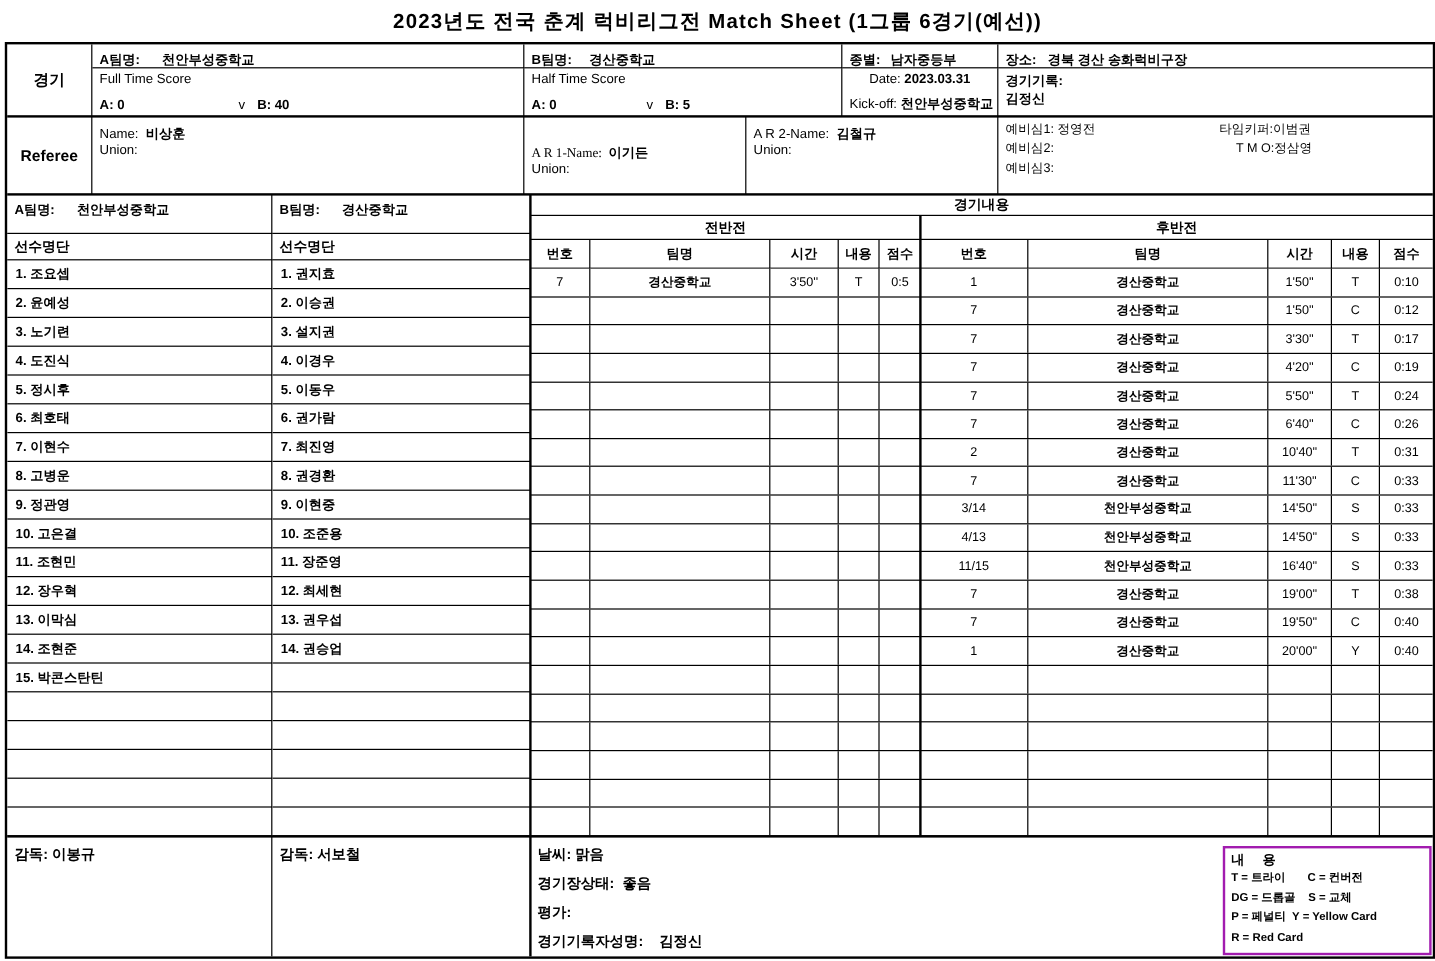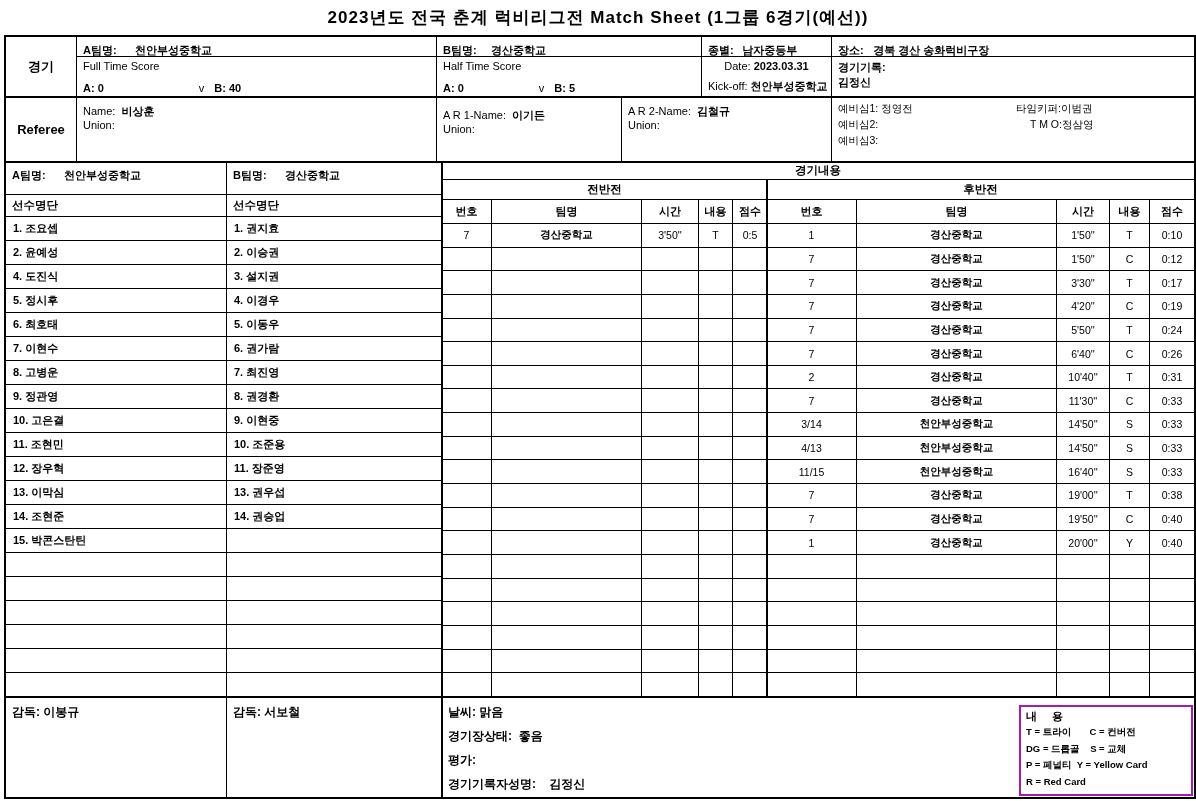--- a/index.html
+++ b/index.html
@@ -95,21 +95,21 @@
     <div class="k">경기기록:</div>
     <div class="k">김정신</div>
   </div>
 
   <div class="cell br center side-label" style="left:0;top:60px;width:71px;height:65px;">Referee</div>
   <div class="cell br pad" style="left:71px;top:60px;width:360px;height:65px;">
     <div class="lbl" style="margin-top:4px;"><span>Name:</span>&nbsp;&nbsp;<span class="b">비상훈</span></div>
     <div class="lbl">Union:</div>
   </div>
   <div class="cell br pad" style="left:431px;top:60px;width:185px;height:65px;">
-    <div class="lbl" style="margin-top:8px;"><span>A R 1-Name:</span>&nbsp;&nbsp;<span class="b">이기든</span></div>
+    <div class="lbl" style="margin-top:20px;font-family:Liberation Serif, serif;"><span>A R 1-Name:</span>&nbsp;&nbsp;<span class="b">이기든</span></div>
     <div class="lbl">Union:</div>
   </div>
   <div class="cell br pad" style="left:616px;top:60px;width:210px;height:65px;">
     <div class="lbl" style="margin-top:4px;"><span>A R 2-Name:</span>&nbsp;&nbsp;<span class="b">김철규</span></div>
     <div class="lbl">Union:</div>
   </div>
   <div class="cell pad" style="left:826px;top:60px;width:362px;height:65px;">
     <div class="sub-cols">
       <span class="sub-left"><span>예비심1:</span> <span>정영전</span></span>
       <span class="sub-right"><span>타임키퍼:</span><span>이범권</span></span>
@@ -136,20 +136,23 @@
 
   <div class="cell" style="left:0;top:180px;width:221px;height:480px;">
 
   <div class="roster-row">
         <span>1. 조요셉</span>
       </div>
       <div class="roster-row">
         <span>2. 윤예성</span>
       </div>
       <div class="roster-row">
+        <span>3. 노기련</span>
+      </div>
+      <div class="roster-row">
         <span>4. 도진식</span>
       </div>
       <div class="roster-row">
         <span>5. 정시후</span>
       </div>
       <div class="roster-row">
         <span>6. 최호태</span>
       </div>
       <div class="roster-row">
         <span>7. 이현수</span>
@@ -221,20 +224,23 @@
         <span>8. 권경환</span>
       </div>
       <div class="roster-row">
         <span>9. 이현중</span>
       </div>
       <div class="roster-row">
         <span>10. 조준용</span>
       </div>
       <div class="roster-row">
         <span>11. 장준영</span>
+      </div>
+      <div class="roster-row">
+        <span>12. 최세현</span>
       </div>
       <div class="roster-row">
         <span>13. 권우섭</span>
       </div>
       <div class="roster-row">
         <span>14. 권승업</span>
       </div>
       <div class="roster-row">
         <span></span>
       </div>

